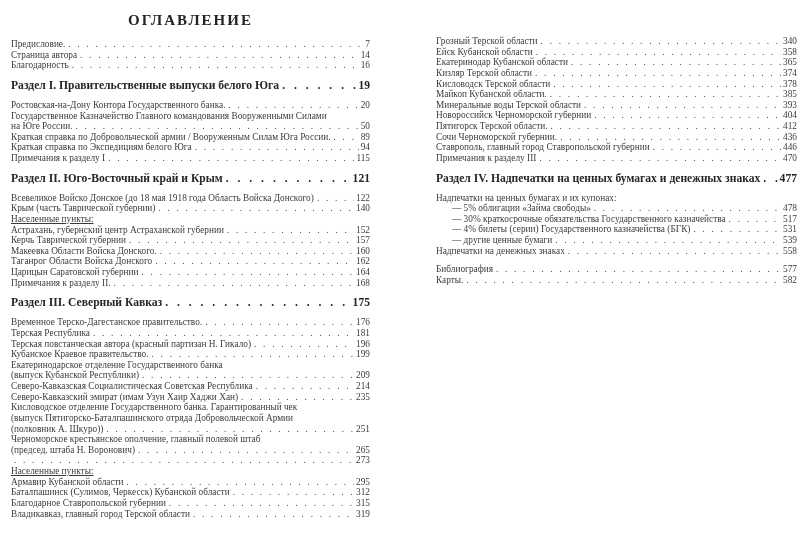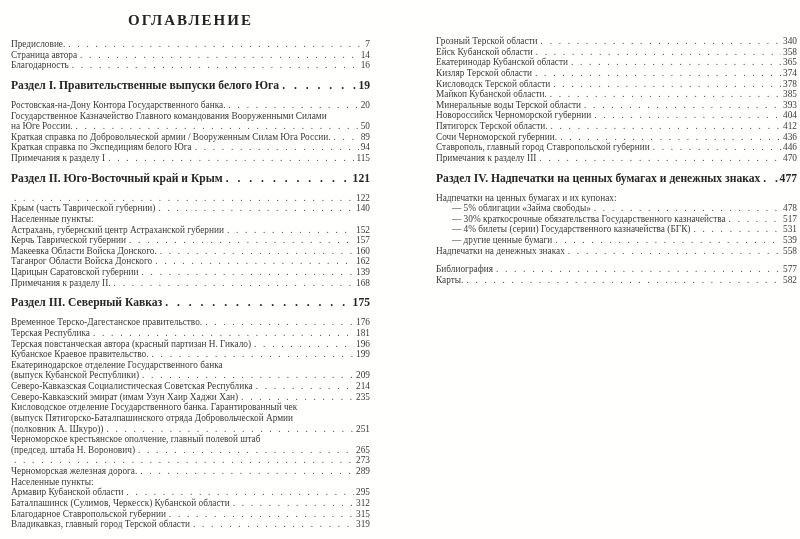--- a/index.html
+++ b/index.html
@@ -41,21 +41,21 @@
   }
   .row .pg  { flex:0 0 auto; padding-left:2px; }
 
   .row.section {
     font-size:11.6px; line-height:13px;
     font-weight:700; color:#262626;
     margin:8px 0 8px 0;
   }
   .row.section .dots::after{ letter-spacing:3px; }
 
-  .row.label .t { text-underline-offset:1px; }
+  .row.label .t { text-decoration:underline; text-underline-offset:1px; }
   .row.indent   { padding-left:16px; }
   .row.gap      { height:8px; }
 </style>
 </head>
 <body>
 
 <div class="page" style="background: rgb(255, 255, 254); color: rgb(59, 59, 59);">
   <div class="col col-left">
     <h1 class="toc-title">ОГЛАВЛЕНИЕ</h1>
     <div id="col-left-rows">
@@ -106,20 +106,21 @@
           <span class="t">Примечания к разделу I</span>
           <span class="dots"></span>
           <span class="pg">115</span>
         </div>
         <div class="row section">
           <span class="t">Раздел II. Юго-Восточный край и Крым</span>
           <span class="dots"></span>
           <span class="pg">121</span>
         </div>
         <div class="row">
+          <span class="t">Всевеликое Войско Донское (до 18 мая 1918 года Область Войска Донского)</span>
           <span class="dots"></span>
           <span class="pg">122</span>
         </div>
         <div class="row">
           <span class="t">Крым (часть Таврической губернии)</span>
           <span class="dots"></span>
           <span class="pg">140</span>
         </div>
         <div class="row label">
           <span class="t">Населенные пункты:</span>
@@ -140,21 +141,21 @@
           <span class="pg">160</span>
         </div>
         <div class="row">
           <span class="t">Таганрог Области Войска Донского</span>
           <span class="dots"></span>
           <span class="pg">162</span>
         </div>
         <div class="row">
           <span class="t">Царицын Саратовской губернии</span>
           <span class="dots"></span>
-          <span class="pg">139</span>
+          <span class="pg">164</span>
         </div>
         <div class="row">
           <span class="t">Примечания к разделу II.</span>
           <span class="dots"></span>
           <span class="pg">168</span>
         </div>
         <div class="row section">
           <span class="t">Раздел III. Северный Кавказ</span>
           <span class="dots"></span>
           <span class="pg">175</span>
@@ -212,25 +213,20 @@
           <span class="t">Черноморское крестьянское ополчение, главный полевой штаб</span>
         </div>
         <div class="row">
           <span class="t">(председ. штаба Н. Воронович)</span>
           <span class="dots"></span>
           <span class="pg">265</span>
         </div>
         <div class="row">
           <span class="dots"></span>
           <span class="pg">273</span>
-        </div>
-        <div class="row">
-          <span class="t">Черноморская железная дорога.</span>
-          <span class="dots"></span>
-          <span class="pg">289</span>
         </div>
         <div class="row label">
           <span class="t">Населенные пункты:</span>
         </div>
         <div class="row">
           <span class="t">Армавир Кубанской области</span>
           <span class="dots"></span>
           <span class="pg">295</span>
         </div>
         <div class="row">

